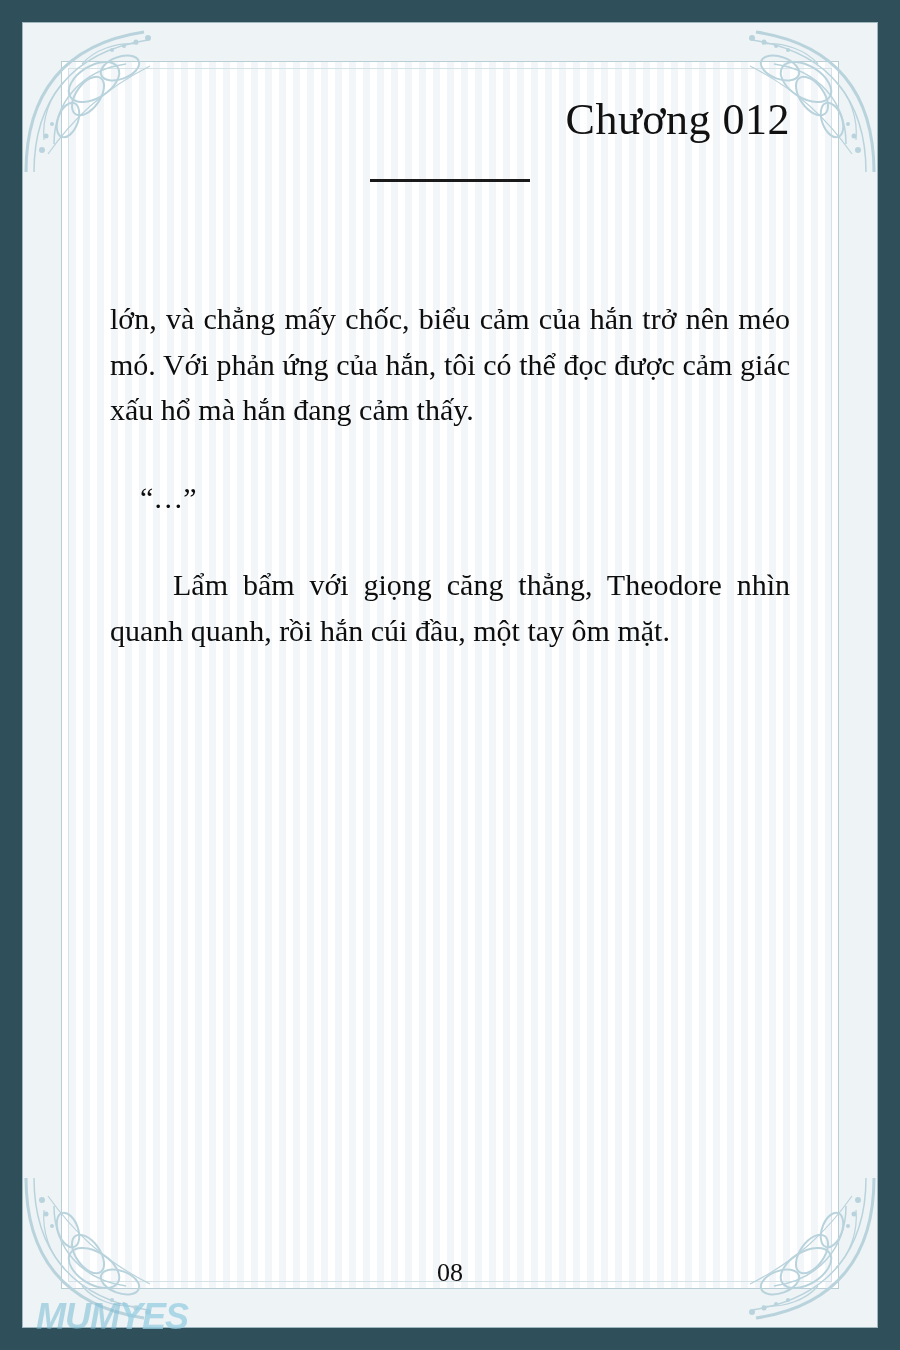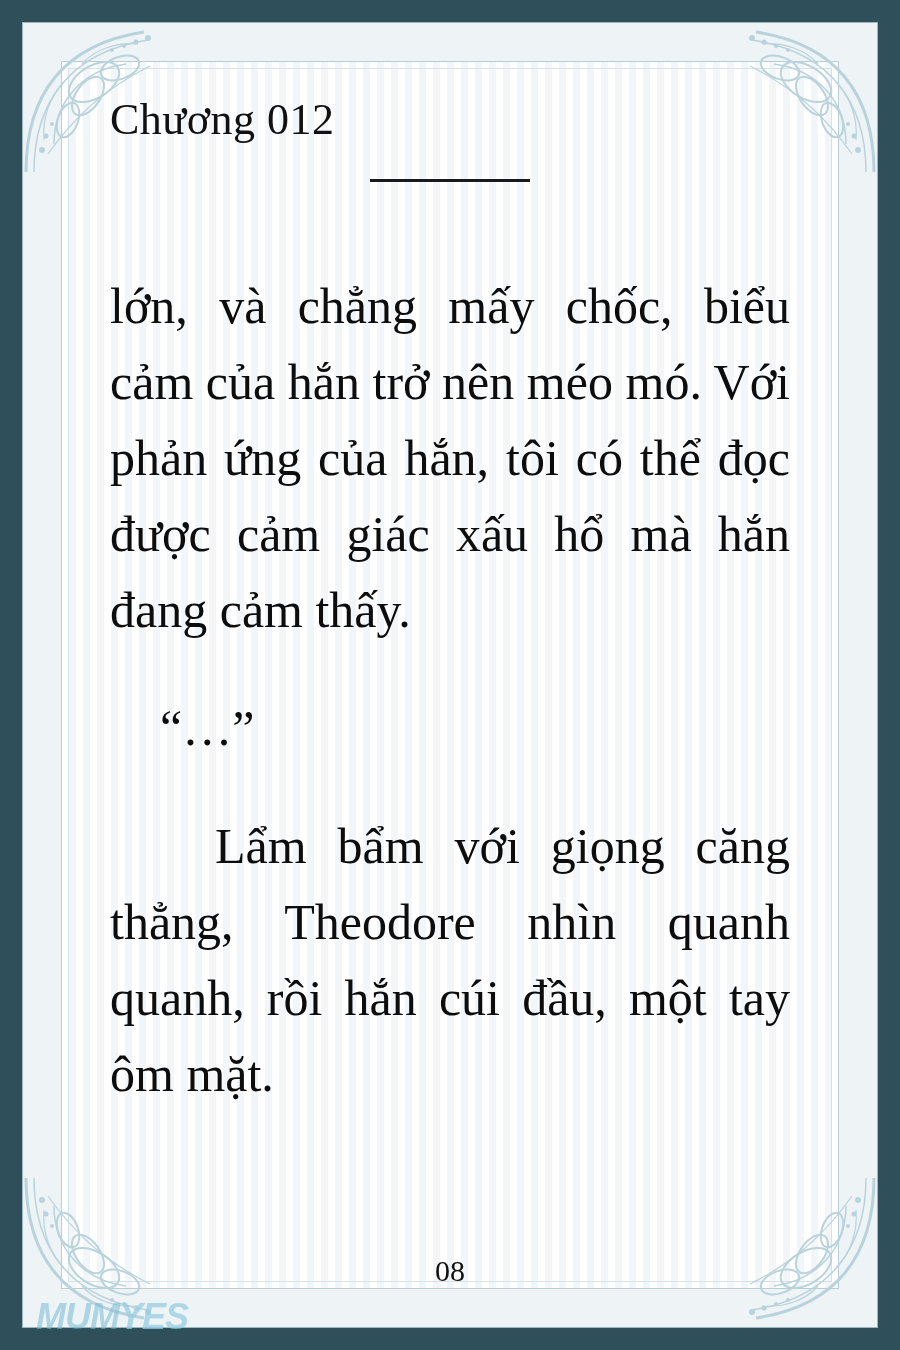--- a/index.html
+++ b/index.html
@@ -65,58 +65,58 @@
 
   
   .content {
     position: absolute;
     left: 110px;
     right: 110px;
     top: 90px;
     bottom: 120px;
   }
   .chapter-title {
-    text-align: left;
+    text-align: right;
     font-size: 44px;
     color: #111111;
     letter-spacing: 0.5px;
     margin: 0;
     padding-top: 4px;
     font-weight: 400;
   }
   .title-rule {
     width: 160px;
     height: 0;
     border-top: 3px solid #1a1a1a;
     margin: 34px auto 0 auto;
   }
   .body-text {
-    margin-top: 86px;
-    font-size: 50px;
+    margin-top: 114px;
+    font-size: 30px;
     line-height: 1.52;
     color: #0d0d0d;
     text-align: justify;
     text-justify: inter-word;
   }
   .body-text p {
     margin: 0 0 42px 0;
   }
   .body-text p.indent {
     text-indent: 2.1em;
   }
   .body-text p.small-indent {
     text-indent: 1.0em;
   }
   .page-number {
     position: absolute;
     bottom: 62px;
     left: 0;
     right: 0;
     text-align: center;
-    font-size: 30px;
+    font-size: 26px;
     color: #111111;
   }
 
   
   .watermark {
     position: absolute;
     left: 36px;
     bottom: 12px;
     font-family: "Liberation Sans", sans-serif;
     font-size: 36px;

